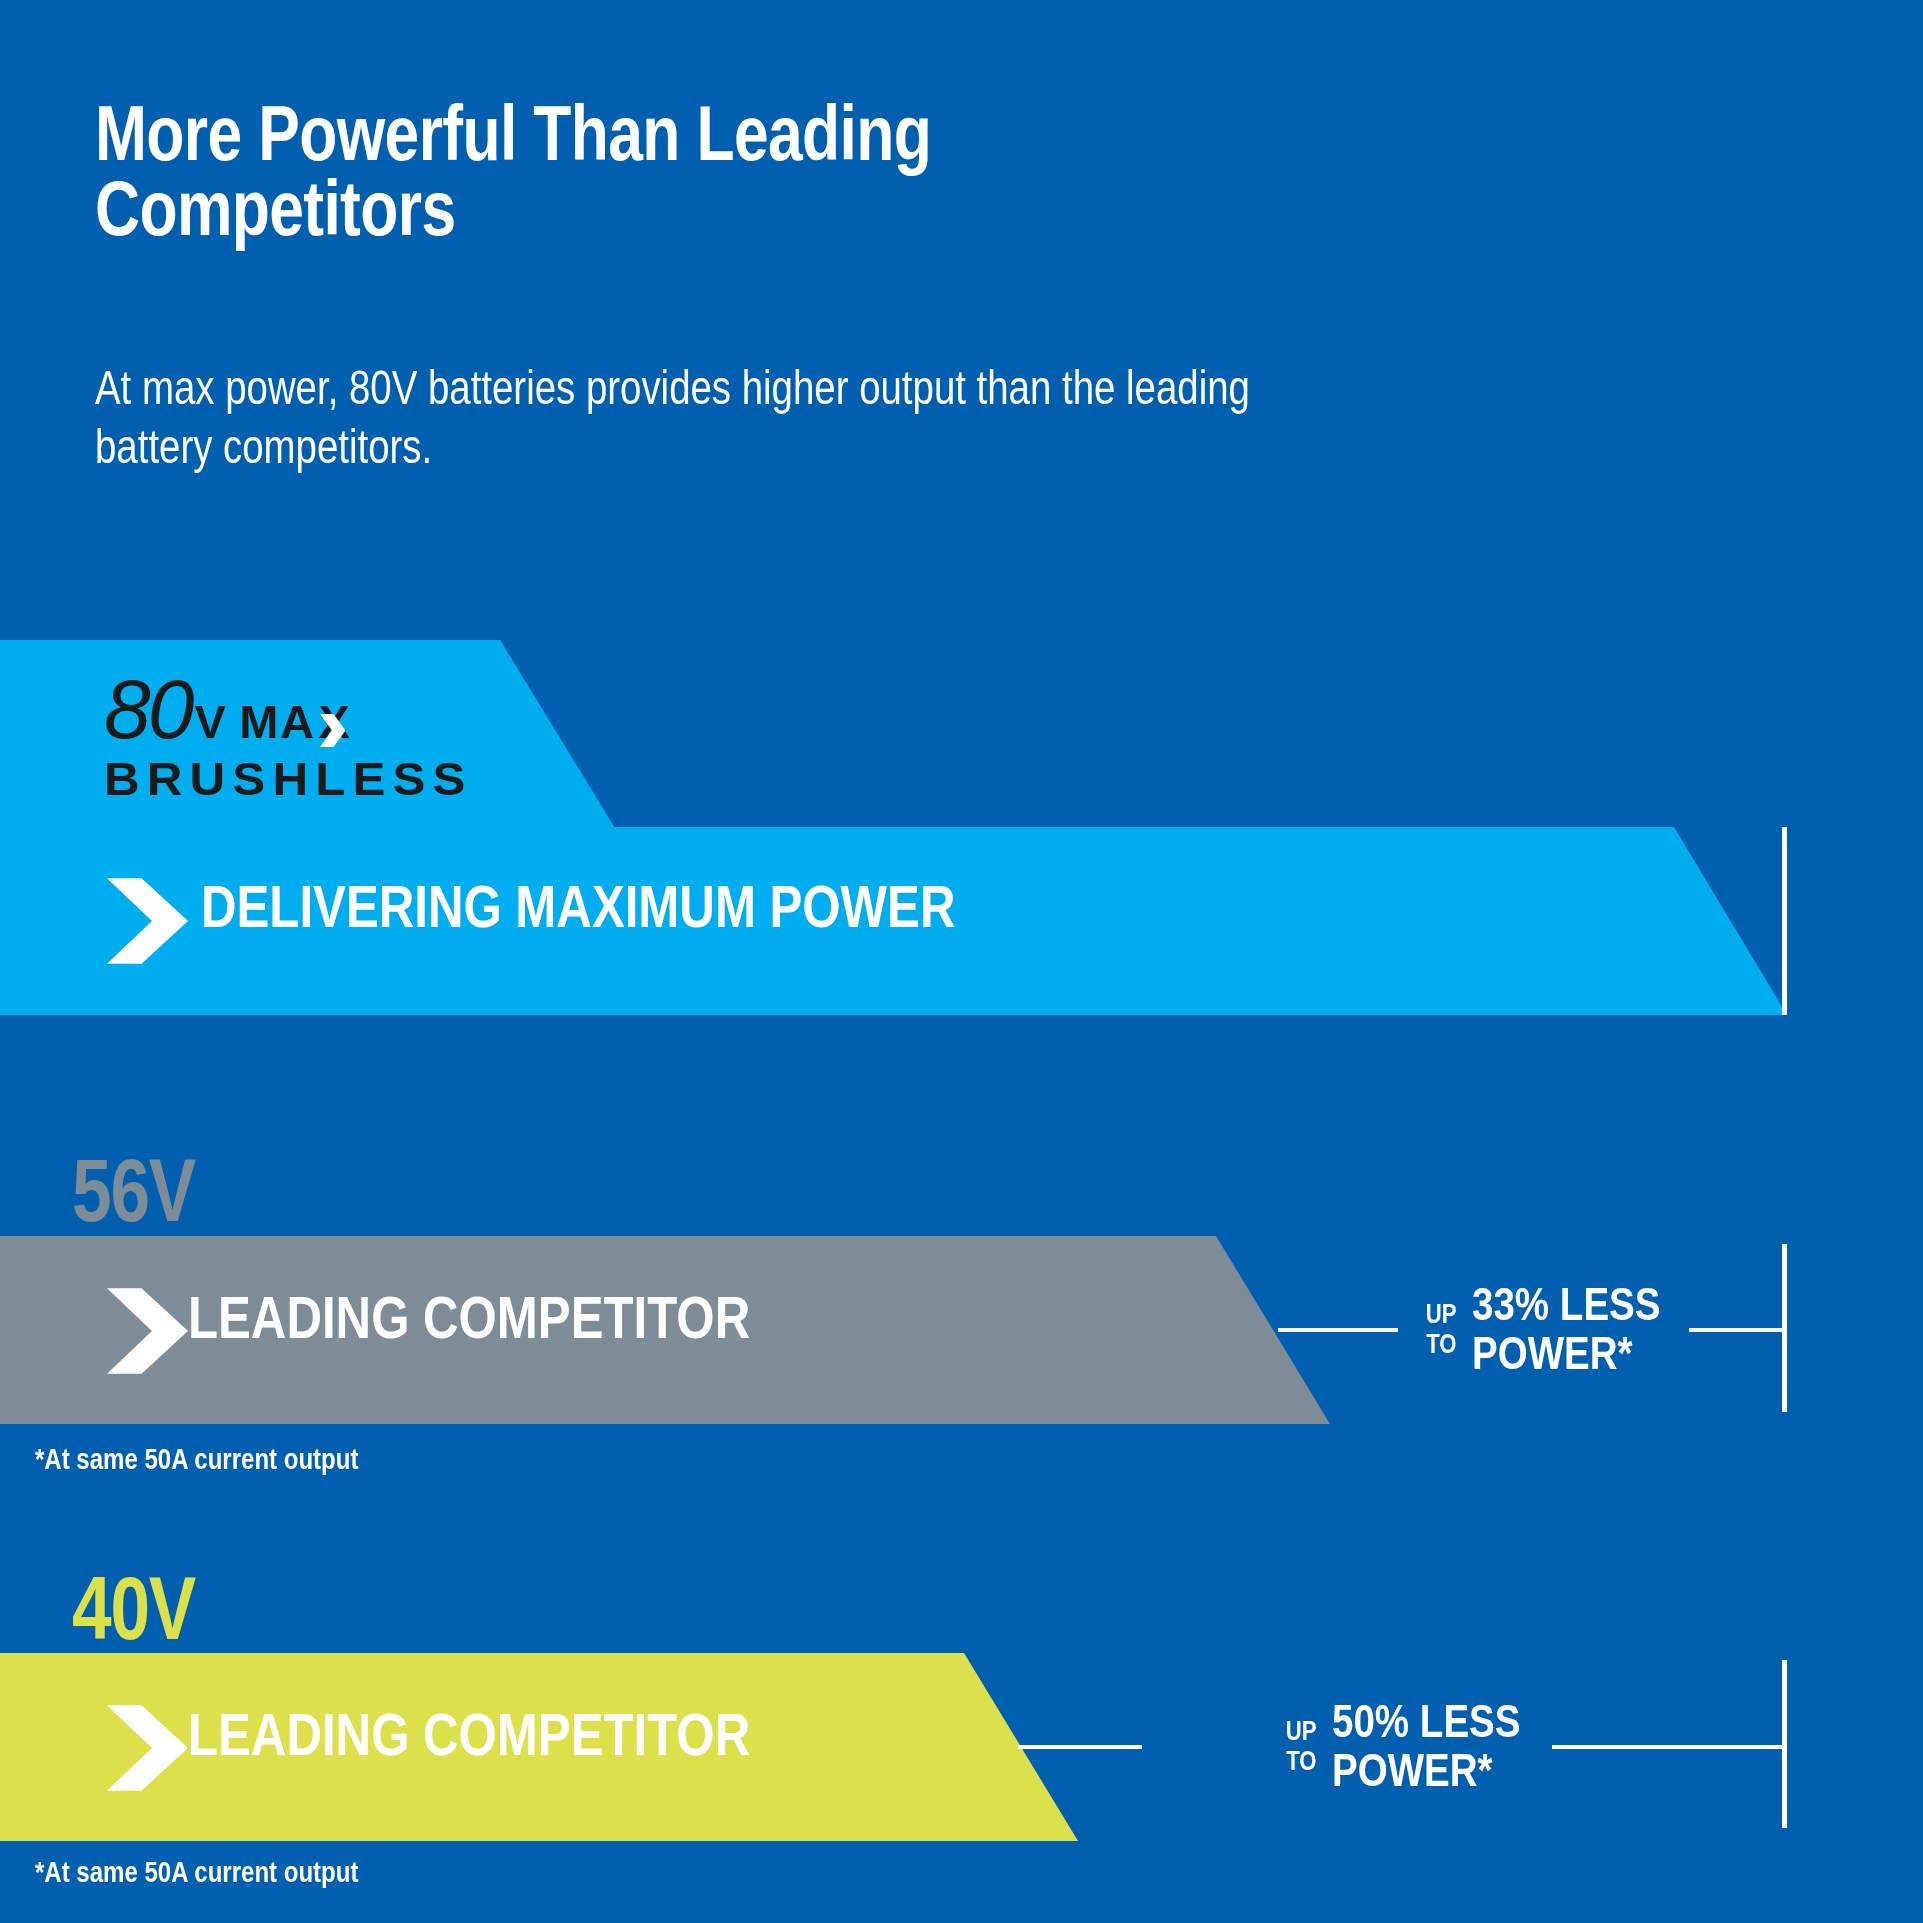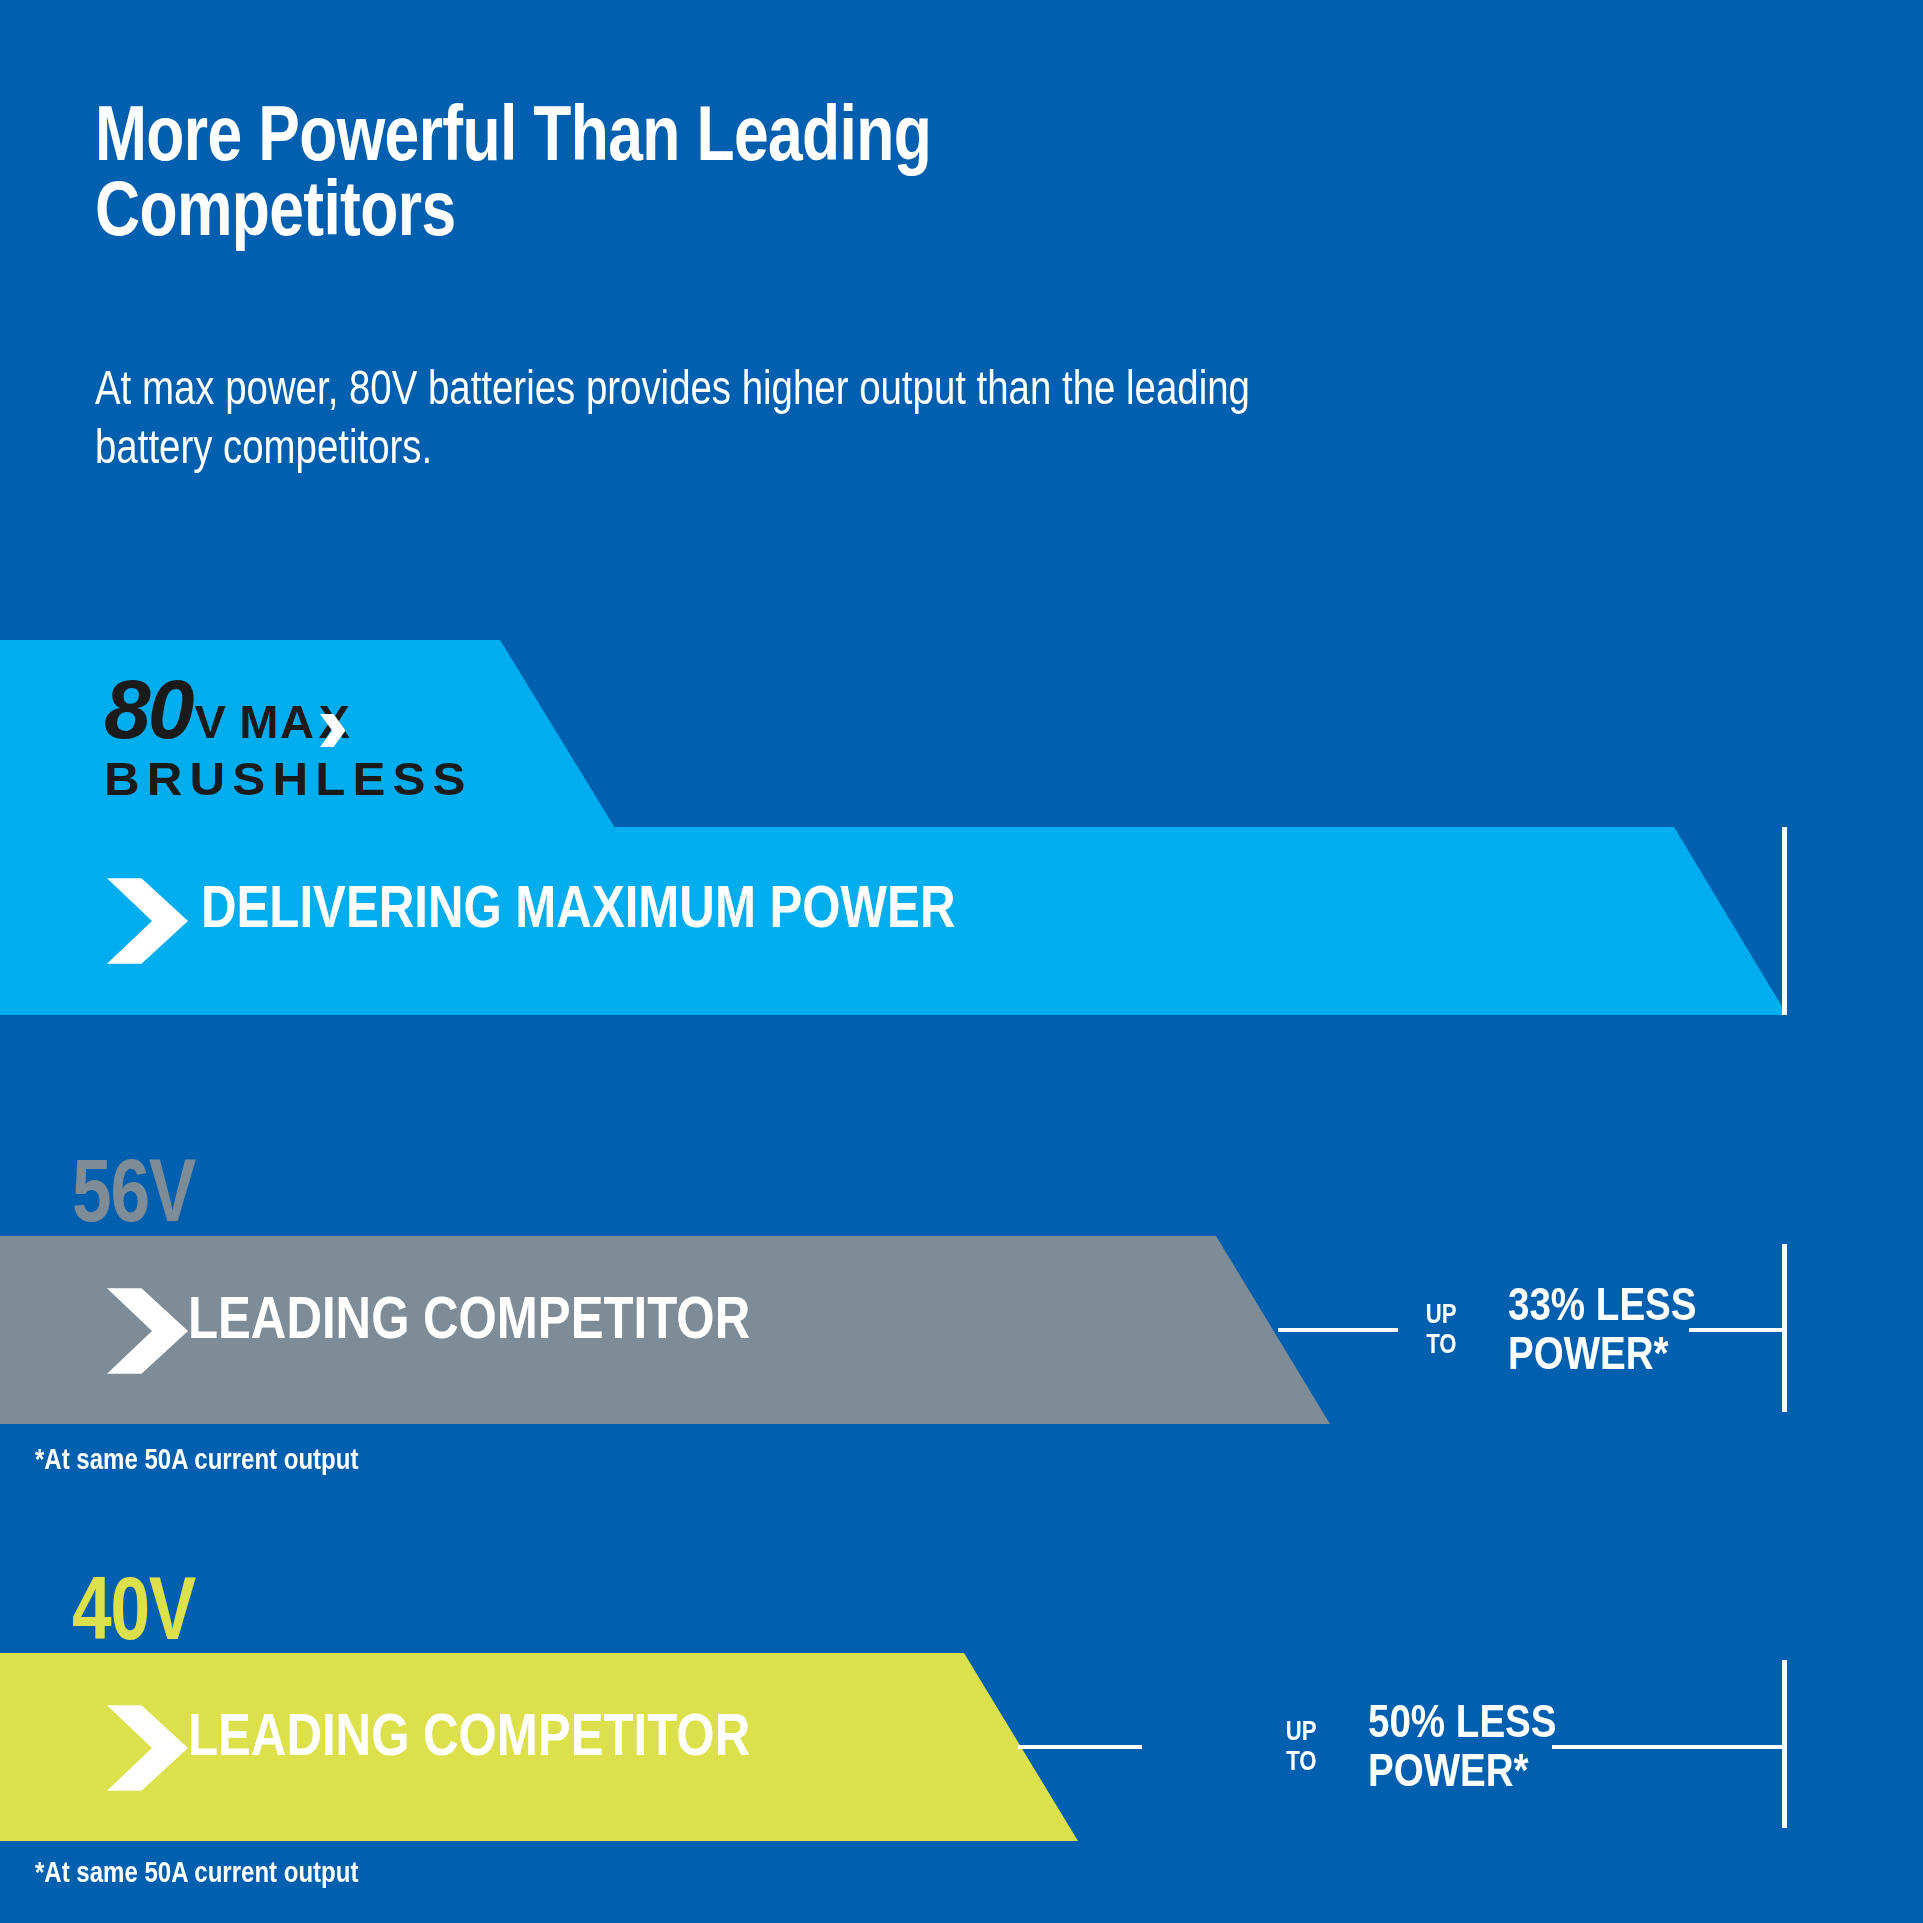--- a/index.html
+++ b/index.html
@@ -52,21 +52,21 @@
     position:absolute;left:0;top:827px;width:1789px;height:188px;
     background:#00AEEF;
     clip-path:polygon(0 0, 1674px 0, 1787px 100%, 0 100%);
   }
   .logo-80v{
     position:absolute;left:104px;top:661px;
     color:#1A1A1A;white-space:nowrap;
     font-weight:700;
   }
   .logo-80v .num{
-    font-size:84px;font-style:italic;font-weight:700;letter-spacing:-3px;
+    font-size:84px;font-style:italic;font-weight:400;letter-spacing:-3px;
     display:inline-block;vertical-align:baseline;
   }
   .logo-80v .vmax{
     font-size:47px;font-weight:700;letter-spacing:1.5px;
     display:inline-block;vertical-align:baseline;margin-left:3px;
   }
   .logo-80v .xm{position:relative;display:inline-block;}
   .logo-80v .xm .wedge{
     position:absolute;left:1.5px;top:9px;
   }
@@ -110,21 +110,21 @@
     clip-path:polygon(0 0, 964px 0, 1078px 100%, 0 100%);
   }
   .note40{
     position:absolute;left:35px;top:1856px;
     color:#FFFFFF;font-size:28.6px;font-weight:700;
     transform:scaleX(0.84);transform-origin:left top;
     white-space:nowrap;
   }
 
   
-  .callout{position:absolute;display:flex;align-items:center;gap:36px;}
+  .callout{position:absolute;display:flex;align-items:center;}
   .callout .upto{
     color:#FFFFFF;font-size:27px;font-weight:700;line-height:1.12;
     text-align:right;margin-right:15px;
     transform:scaleX(0.82);transform-origin:right center;
   }
   .callout .big{
     color:#FFFFFF;font-size:47px;font-weight:700;line-height:1.04;
     white-space:nowrap;
     transform:scaleX(0.82);transform-origin:left center;
   }

